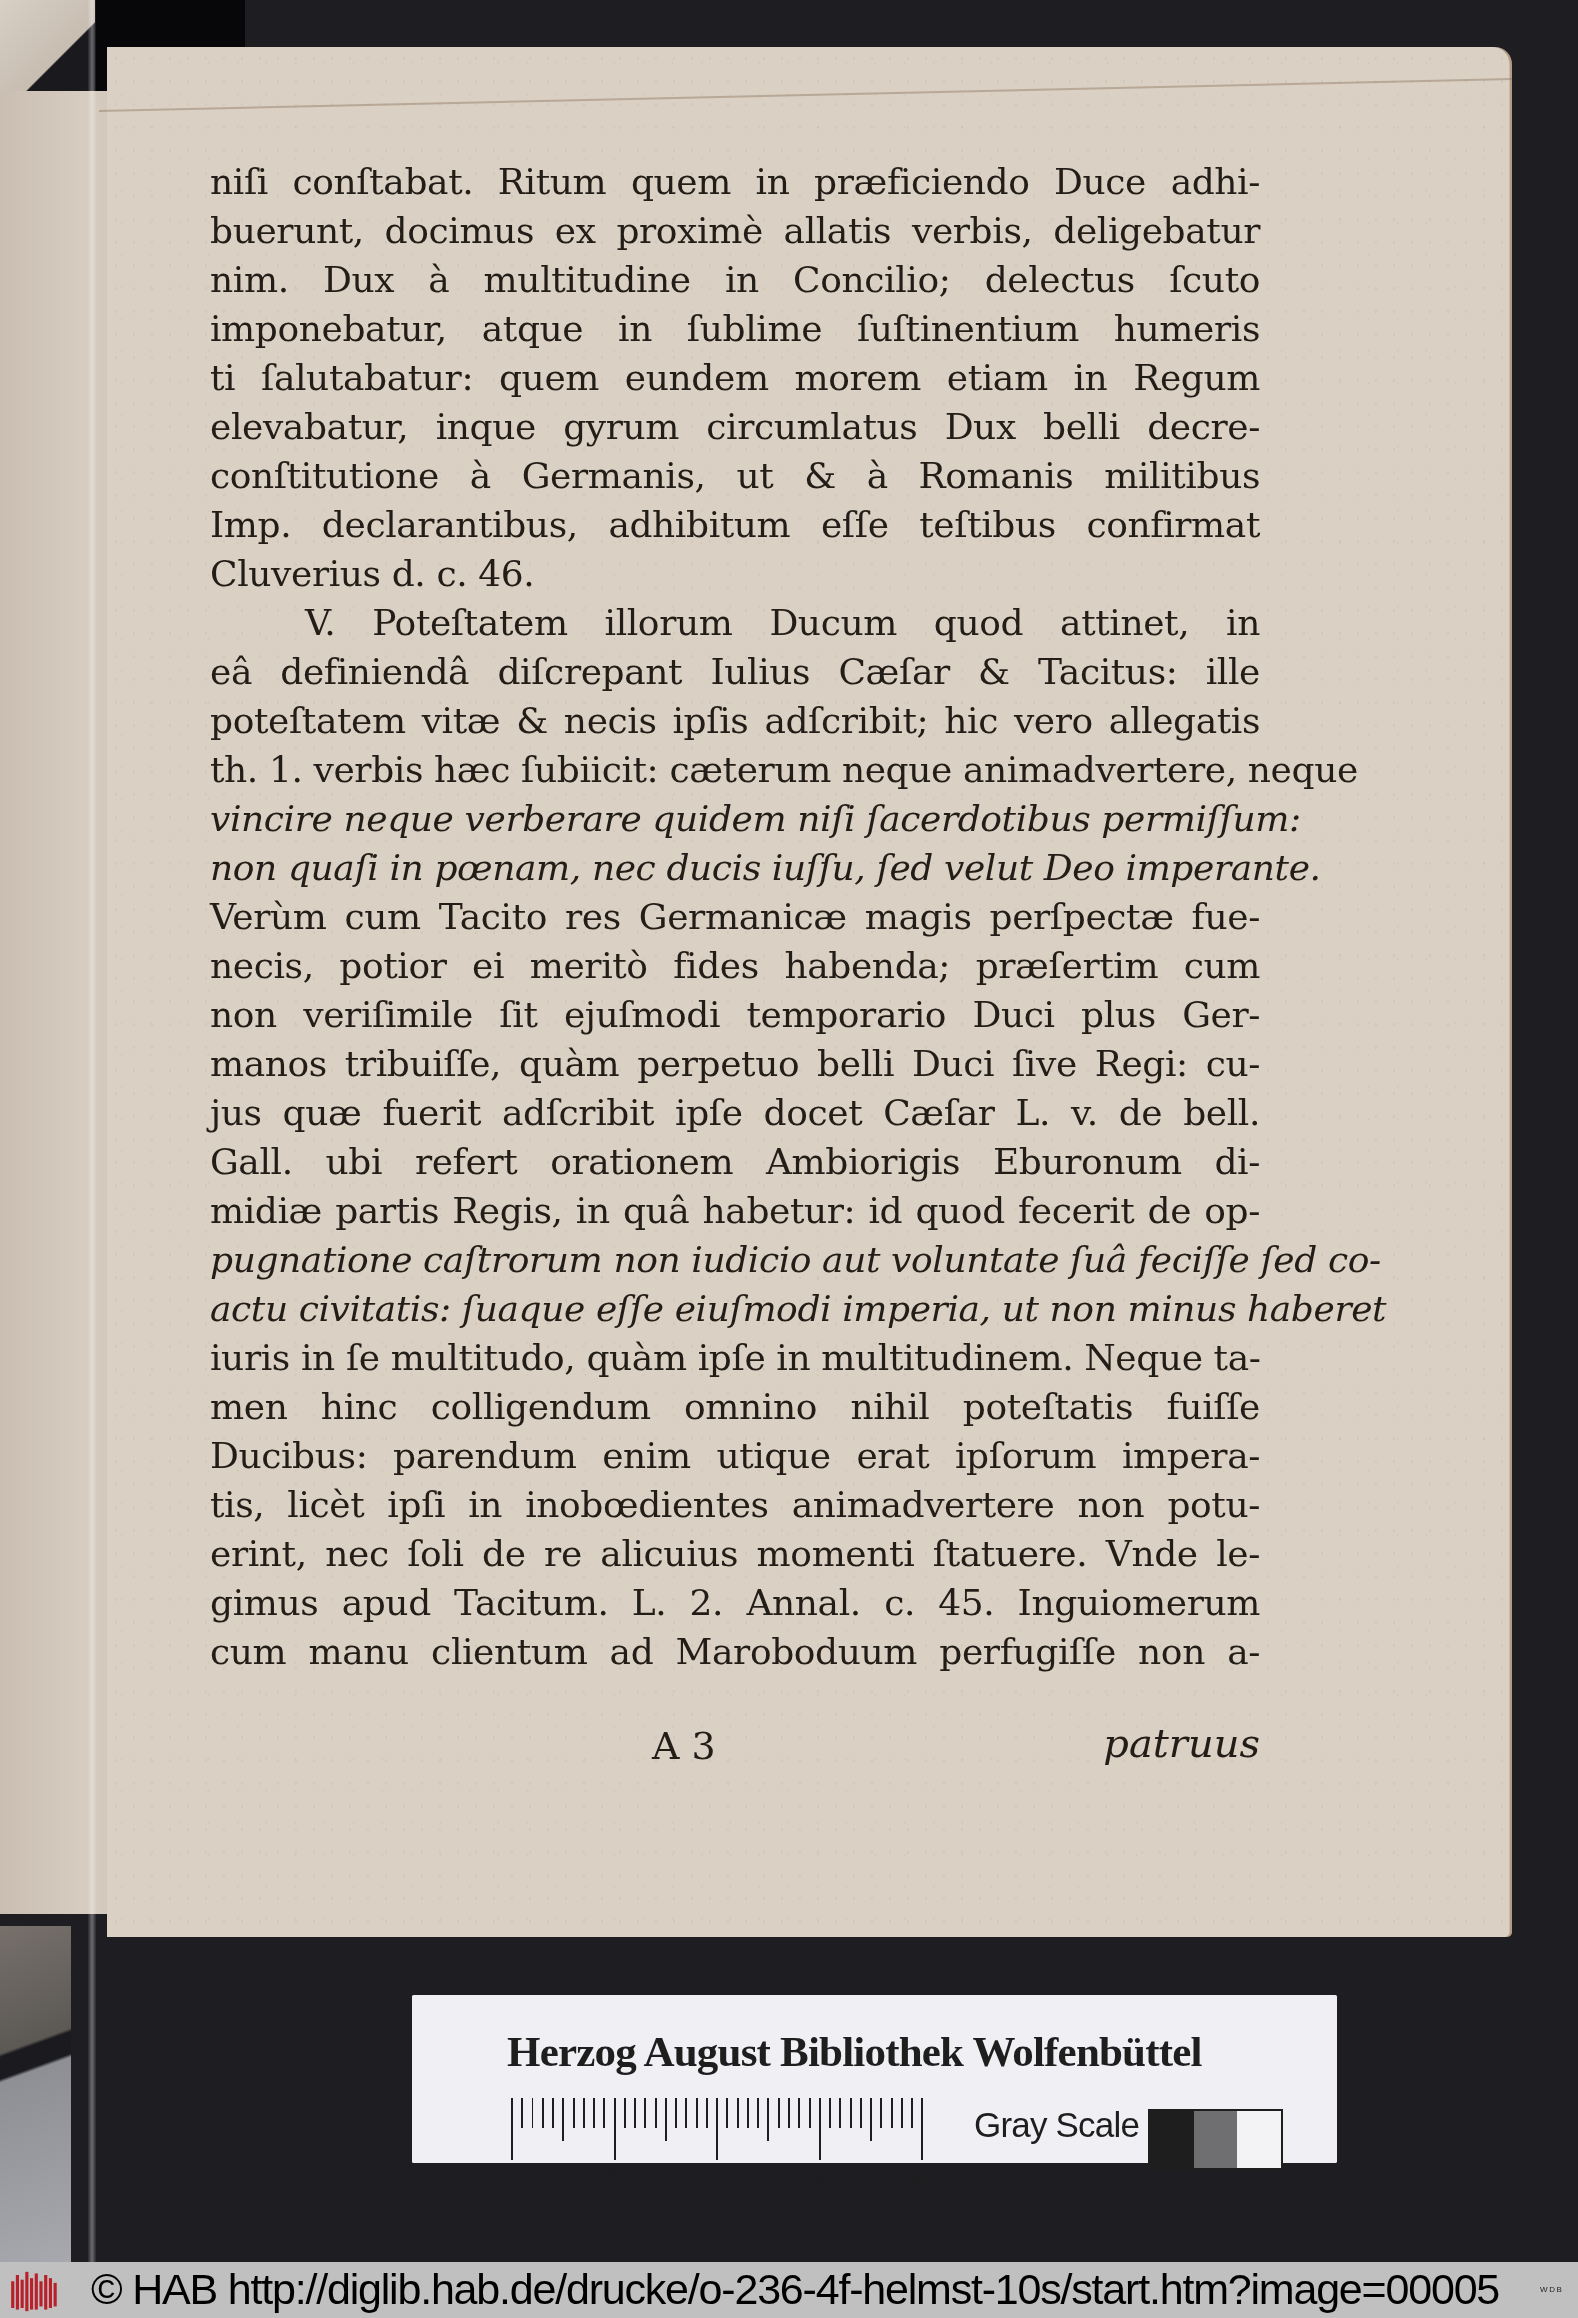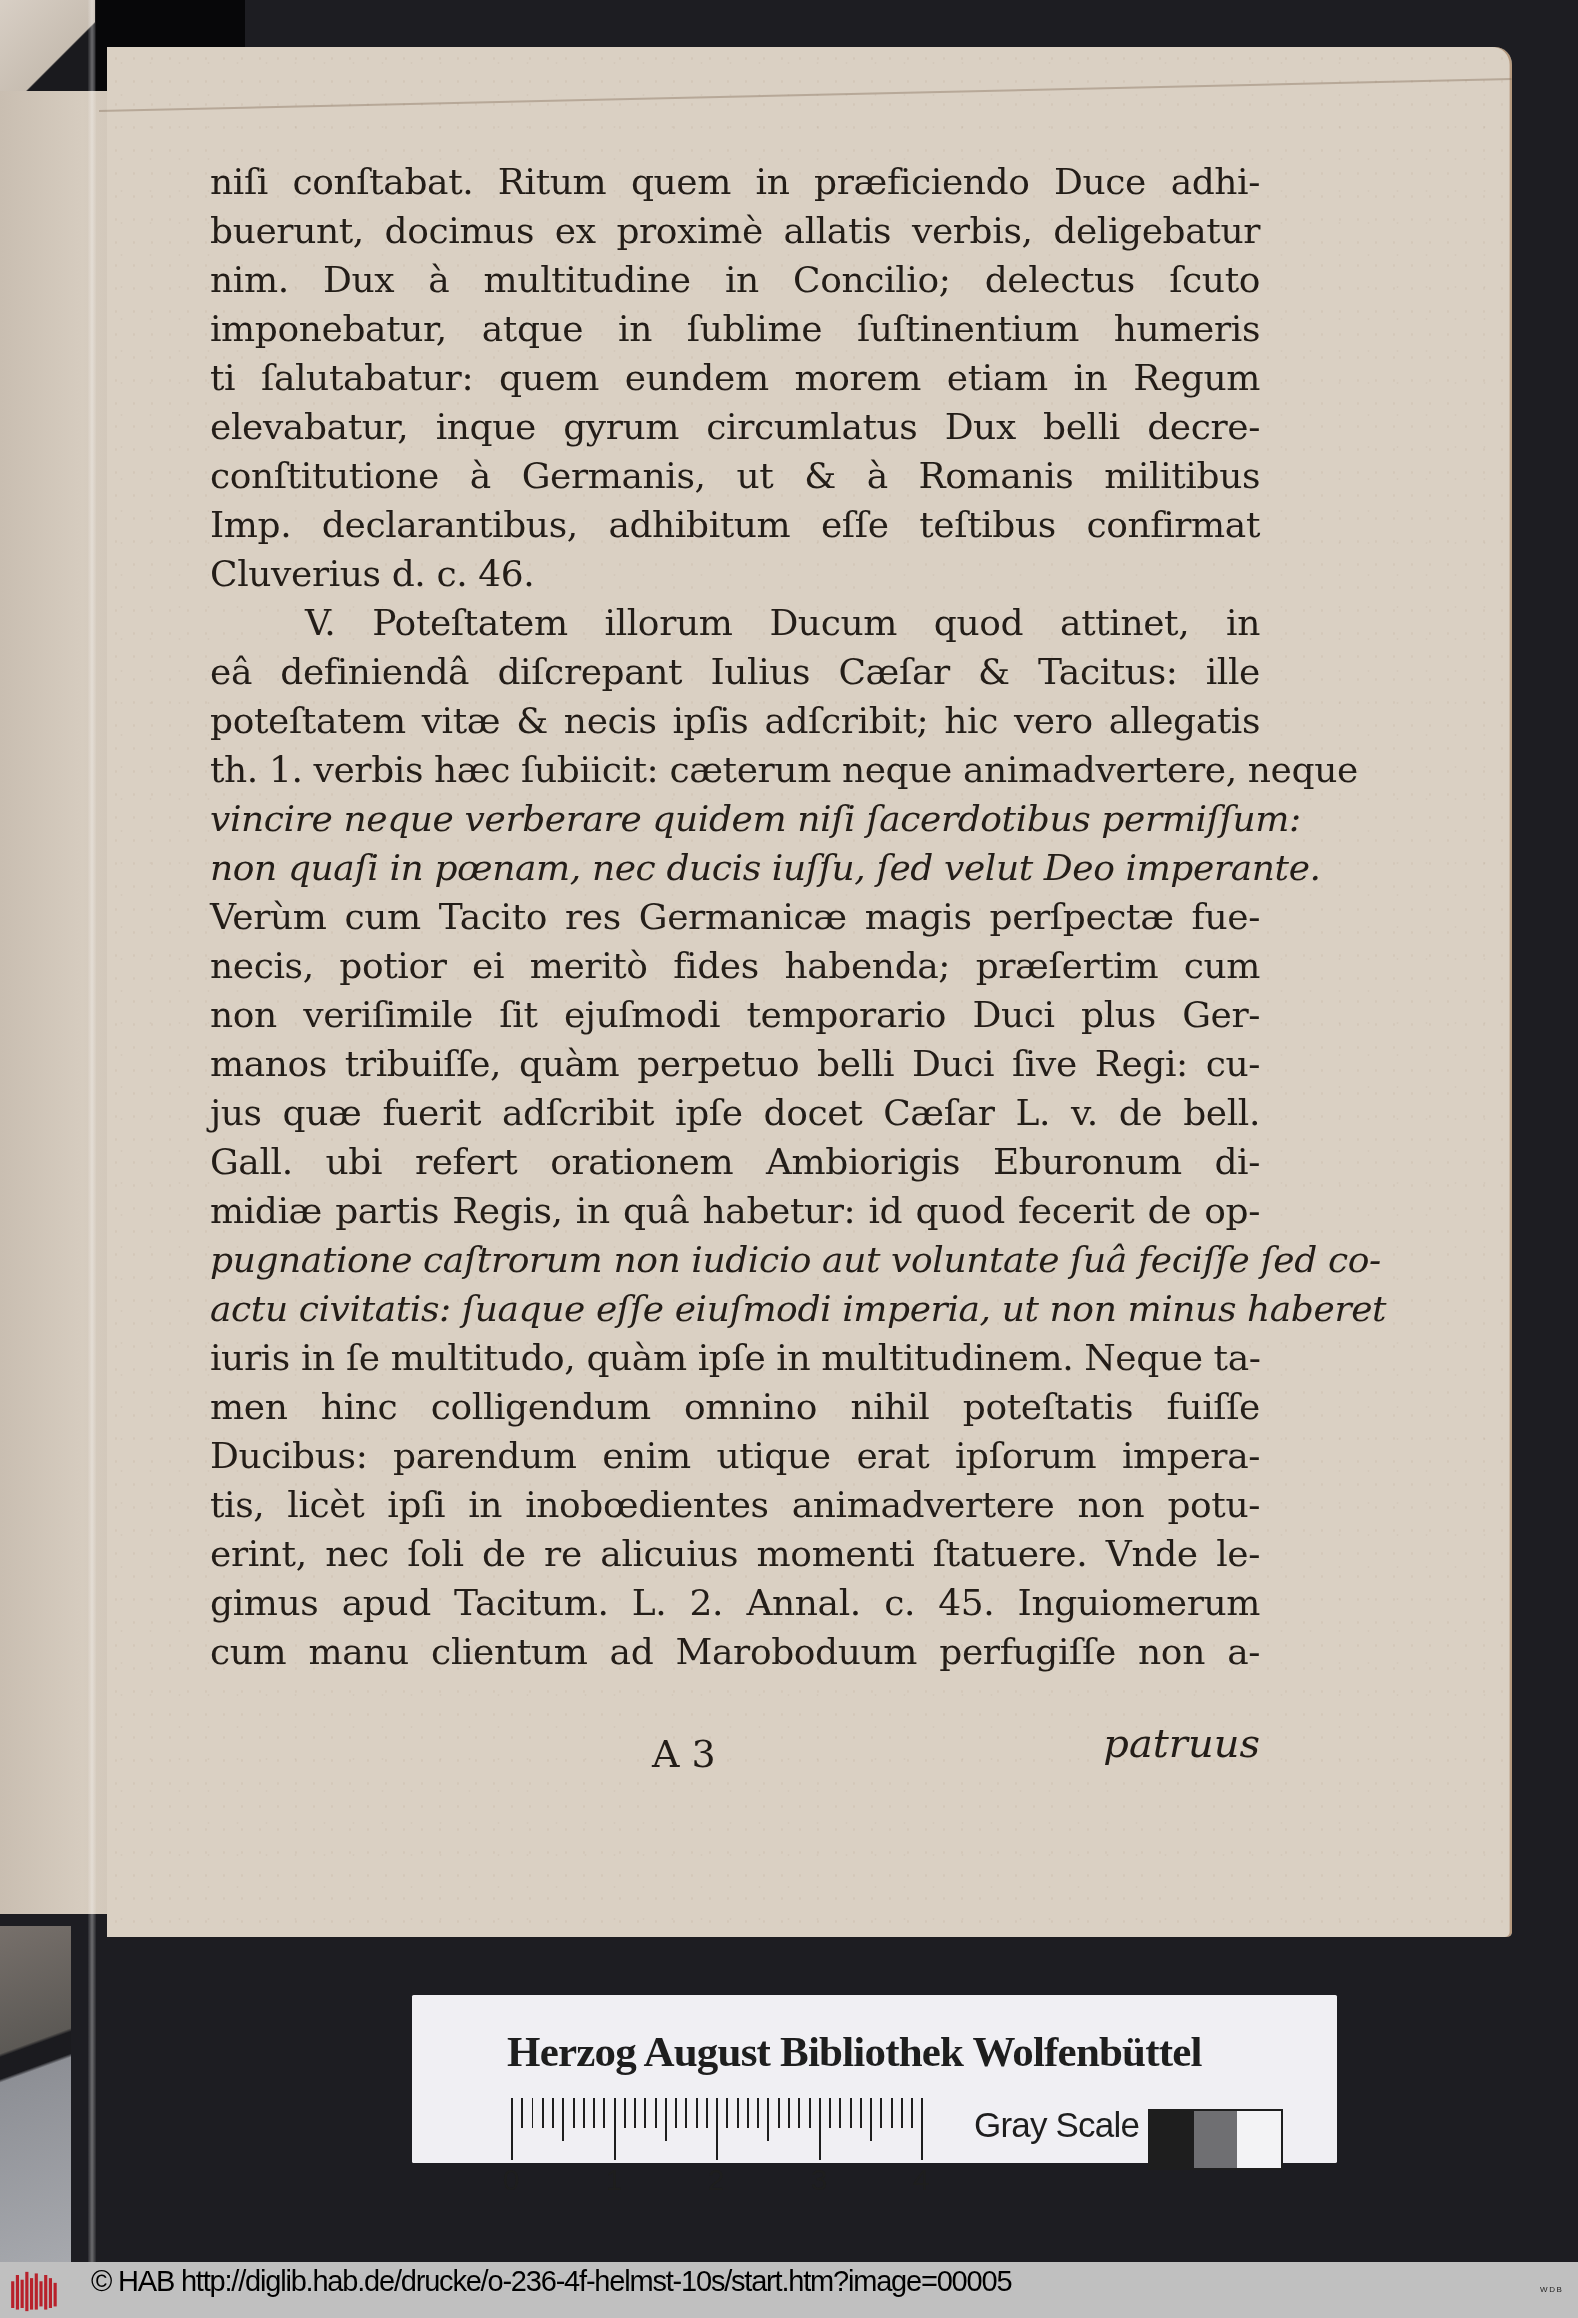--- a/index.html
+++ b/index.html
@@ -37,41 +37,41 @@
   #text-block { position:absolute; left:103px; top:110px; width:1050px; }
   .line {
     height:49px; line-height:49px; font-size:36px; color:#231d18;
     white-space:nowrap; text-align:justify; text-align-last:justify;
     letter-spacing:-0.4px; font-family:"DejaVu Serif", serif;
   }
   .line.last { text-align-last:left; }
   .line.indent { padding-left:95px; }
   .it { font-style:italic; }
   #footer-line { position:absolute; left:103px; top:1673px; width:1050px; height:55px; }
-  #signature { position:absolute; left:442px; top:12px; font-size:38px; color:#231d18; }
+  #signature { position:absolute; left:442px; top:4px; font-size:38px; color:#231d18; }
   #catchword { position:absolute; right:0; top:0; font-size:40px; font-style:italic; color:#231d18; }
 
   #label-card {
     position:absolute; left:412px; top:1995px; width:925px; height:168px;
     background:#f0eff3; border-radius:1.6px;
   }
   #label-title {
     position:absolute; left:95px; top:32px; font-family:"Liberation Serif", serif;
     font-weight:bold; font-size:43px; color:#1e1e1e; letter-spacing:-0.8px; white-space:nowrap;
   }
   #ruler { position:absolute; left:99px; top:103px; width:418px; height:95px; }
   .tick { position:absolute; top:0; width:1.6px; background:#1e1e1e; }
   .tick-label { position:absolute; top:65px; font-family:"Liberation Sans", sans-serif; font-size:30px; color:#1e1e1e; transform:translateX(-50%); }
   #grayscale-label { position:absolute; left:562px; top:110px; font-family:"Liberation Sans", sans-serif; font-size:35px; color:#1e1e1e; letter-spacing:-0.8px; }
   #grayscale-swatch { position:absolute; left:736px; top:114px; width:131px; height:57px; border:2.4px solid #1e1e1e; display:flex; }
   #grayscale-swatch div { flex:1; }
 
   #bottom-bar { position:absolute; left:0; top:2262px; width:1578px; height:57px; background:#c0c0c0; }
   #hab-logo { position:absolute; left:8px; top:8px; width:55px; height:43px; }
-  #credit-text { position:absolute; left:91px; top:3.2px; font-family:"Liberation Sans", sans-serif; font-size:29px; color:#000; letter-spacing:-1.2px; white-space:nowrap; }
+  #credit-text { position:absolute; left:91px; top:3.2px; font-family:"Liberation Sans", sans-serif; font-size:43px; color:#000; letter-spacing:-1.2px; white-space:nowrap; }
   #wdb-mark { position:absolute; left:1540px; top:23px; font-family:"Liberation Sans", sans-serif; font-size:8px; color:#222; letter-spacing:1.6px; }
 </style>
 </head>
 <body>
 
 <div id="backdrop"></div>
 <div id="facing-page"></div>
 <div id="facing-page-top"></div>
 <div id="spine-dark"></div>
 <div id="facing-bottom"></div>

